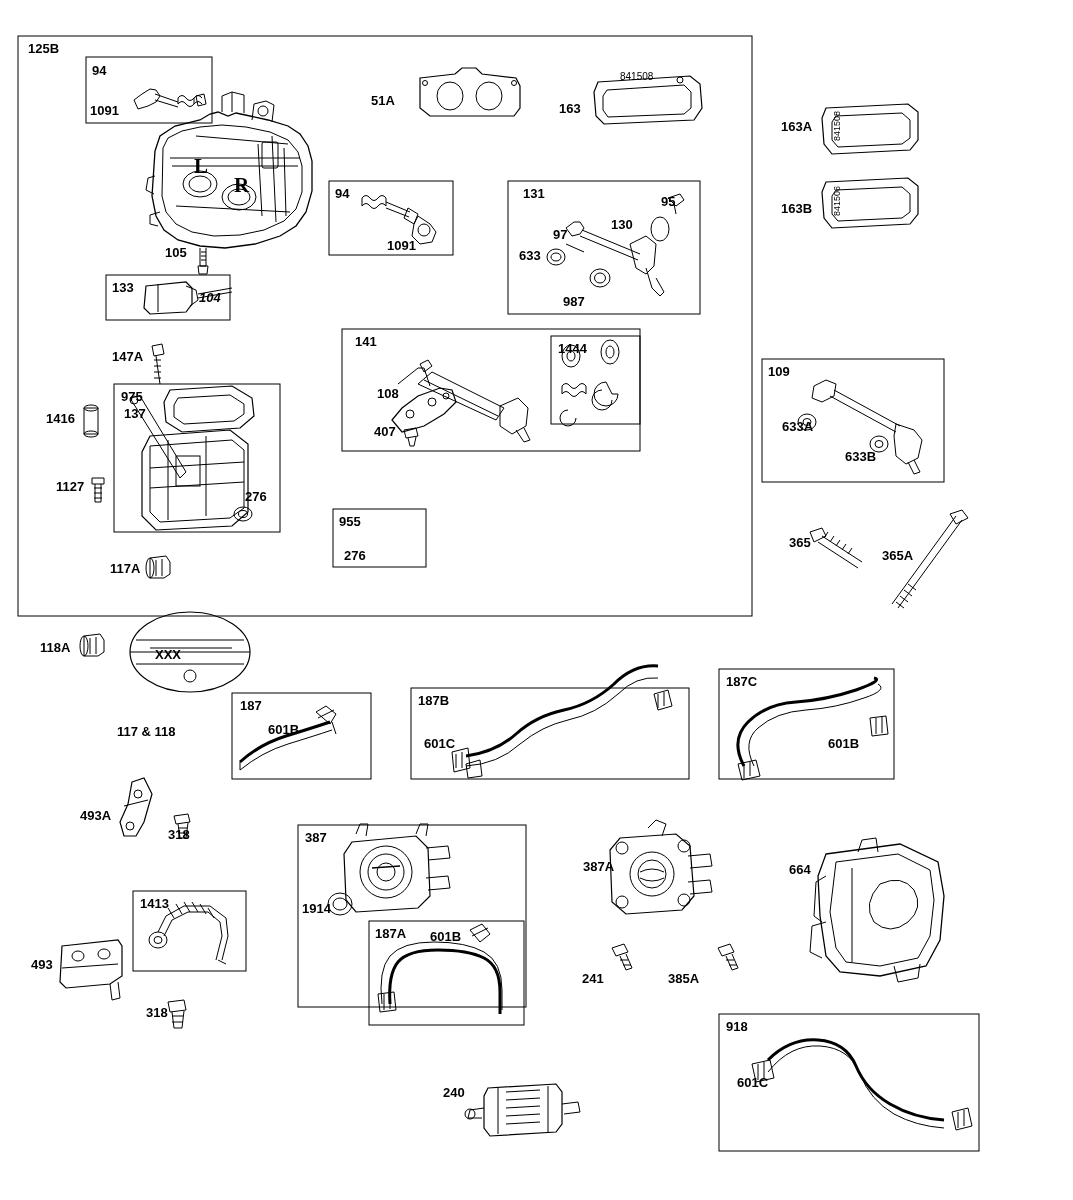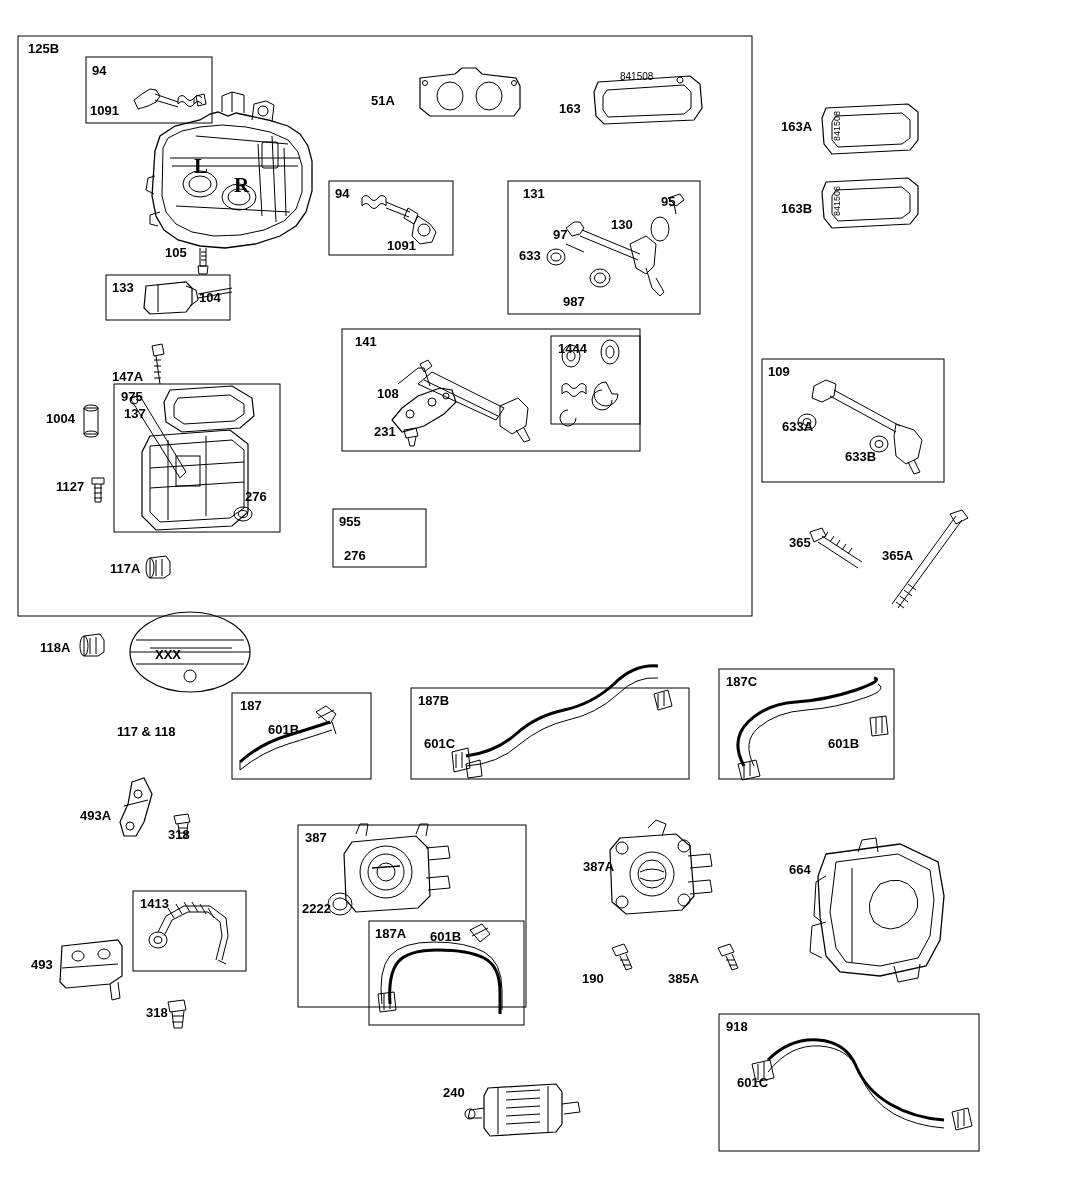--- a/index.html
+++ b/index.html
@@ -347,57 +347,57 @@
   <div class="boxlbl" style="left:335px;top:170px;">94</div>
   <div class="lbl" style="left:387px;top:222px;">1091</div>
   <div class="boxlbl" style="left:523px;top:170px;">131</div>
   <div class="lbl" style="left:641px;top:178px;margin-left:20px;">95</div>
   <div class="lbl" style="left:611px;top:201px;">130</div>
   <div class="lbl" style="left:553px;top:211px;">97</div>
   <div class="lbl" style="left:519px;top:232px;">633</div>
   <div class="lbl" style="left:563px;top:278px;">987</div>
   <div class="lbl" style="left:165px;top:229px;">105</div>
   <div class="boxlbl" style="left:112px;top:264px;">133</div>
-  <div class="lbl" style="left:199px;top:274px;">104</div>
-  <div class="lbl" style="left:112px;top:333px;margin-top:20px;">147A</div>
+  <div class="lbl" style="left:199px;top:274px;font-style:italic;">104</div>
+  <div class="lbl" style="left:112px;top:333px;">147A</div>
   <div class="boxlbl" style="left:355px;top:318px;">141</div>
   <div class="boxlbl" style="left:558px;top:325px;">1444</div>
   <div class="lbl" style="left:377px;top:370px;">108</div>
-  <div class="lbl" style="left:374px;top:408px;">231</div>
+  <div class="lbl" style="left:374px;top:408px;">407</div>
   <div class="boxlbl" style="left:768px;top:348px;">109</div>
   <div class="lbl" style="left:782px;top:403px;">633A</div>
   <div class="lbl" style="left:845px;top:433px;">633B</div>
   <div class="boxlbl" style="left:121px;top:373px;">975</div>
   <div class="lbl" style="left:124px;top:390px;">137</div>
-  <div class="lbl" style="left:46px;top:395px;">1004</div>
+  <div class="lbl" style="left:46px;top:395px;">1416</div>
   <div class="lbl" style="left:56px;top:463px;">1127</div>
   <div class="lbl" style="left:245px;top:473px;">276</div>
   <div class="boxlbl" style="left:339px;top:498px;">955</div>
   <div class="lbl" style="left:344px;top:532px;">276</div>
   <div class="lbl" style="left:110px;top:545px;">117A</div>
   <div class="lbl" style="left:789px;top:519px;">365</div>
   <div class="lbl" style="left:882px;top:532px;">365A</div>
   <div class="lbl" style="left:40px;top:624px;">118A</div>
   <div class="lbl" style="left:155px;top:631px;">XXX</div>
   <div class="lbl" style="left:117px;top:708px;">117  &amp; 118</div>
   <div class="boxlbl" style="left:240px;top:682px;">187</div>
   <div class="lbl" style="left:268px;top:706px;">601B</div>
   <div class="boxlbl" style="left:418px;top:677px;">187B</div>
   <div class="lbl" style="left:424px;top:720px;">601C</div>
   <div class="boxlbl" style="left:726px;top:658px;">187C</div>
   <div class="lbl" style="left:828px;top:720px;">601B</div>
   <div class="lbl" style="left:80px;top:792px;">493A</div>
   <div class="lbl" style="left:168px;top:811px;">318</div>
   <div class="boxlbl" style="left:305px;top:814px;">387</div>
-  <div class="lbl" style="left:302px;top:885px;">2222</div>
+  <div class="lbl" style="left:302px;top:885px;">1914</div>
   <div class="boxlbl" style="left:375px;top:910px;">187A</div>
   <div class="lbl" style="left:430px;top:913px;">601B</div>
   <div class="lbl" style="left:583px;top:843px;">387A</div>
   <div class="lbl" style="left:789px;top:846px;">664</div>
-  <div class="lbl" style="left:582px;top:955px;">190</div>
+  <div class="lbl" style="left:582px;top:955px;">241</div>
   <div class="lbl" style="left:668px;top:955px;">385A</div>
   <div class="boxlbl" style="left:140px;top:880px;">1413</div>
   <div class="lbl" style="left:31px;top:941px;">493</div>
   <div class="lbl" style="left:146px;top:989px;">318</div>
   <div class="boxlbl" style="left:726px;top:1003px;">918</div>
   <div class="lbl" style="left:737px;top:1059px;">601C</div>
   <div class="lbl" style="left:443px;top:1069px;">240</div>
   <div class="bigL" style="left:194px;top:138px;">L</div>
   <div class="bigL" style="left:234px;top:157px;">R</div>
 

